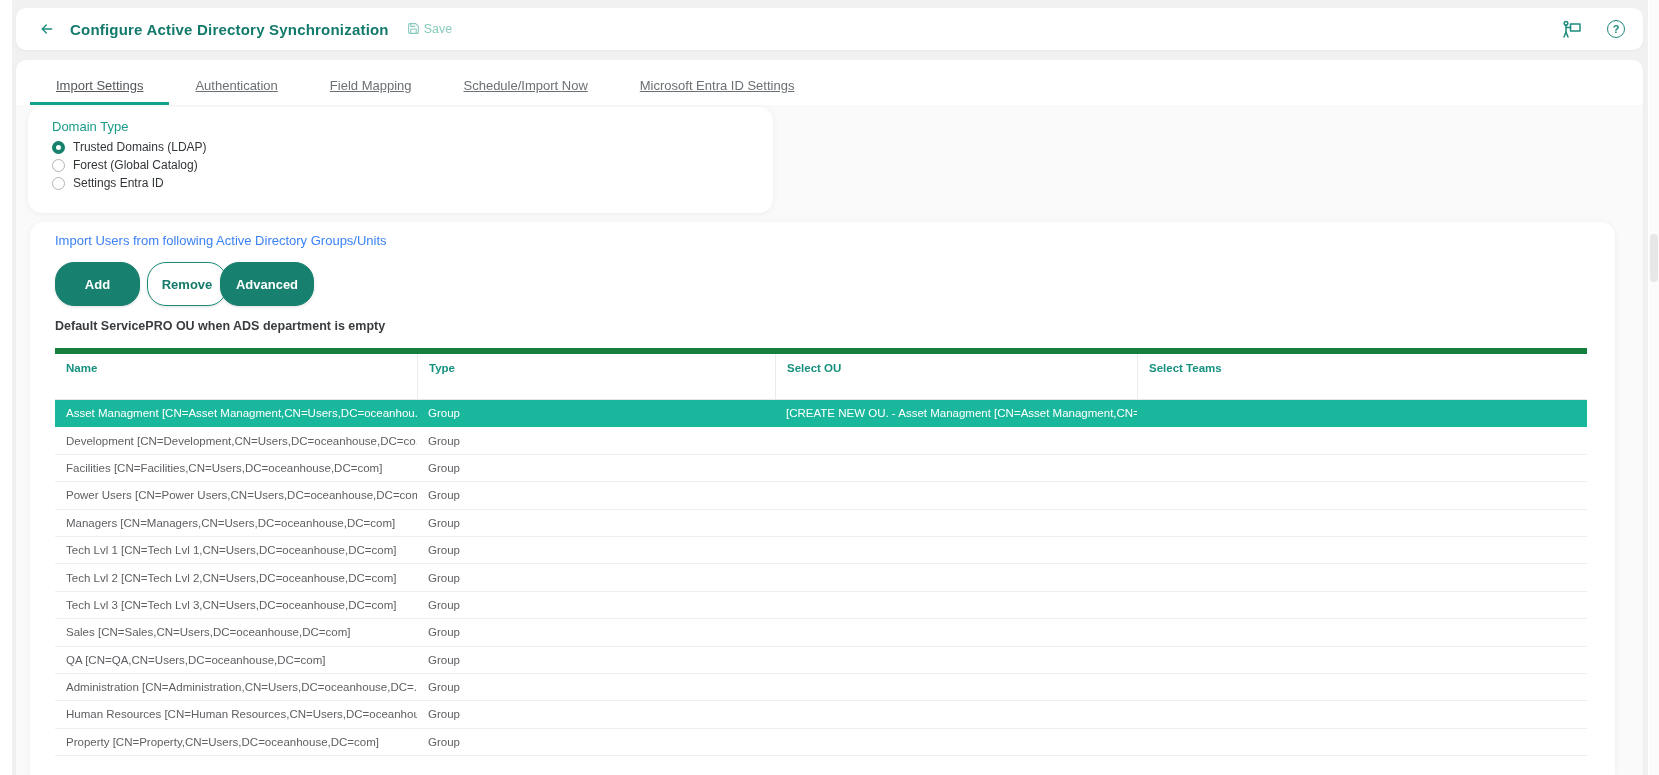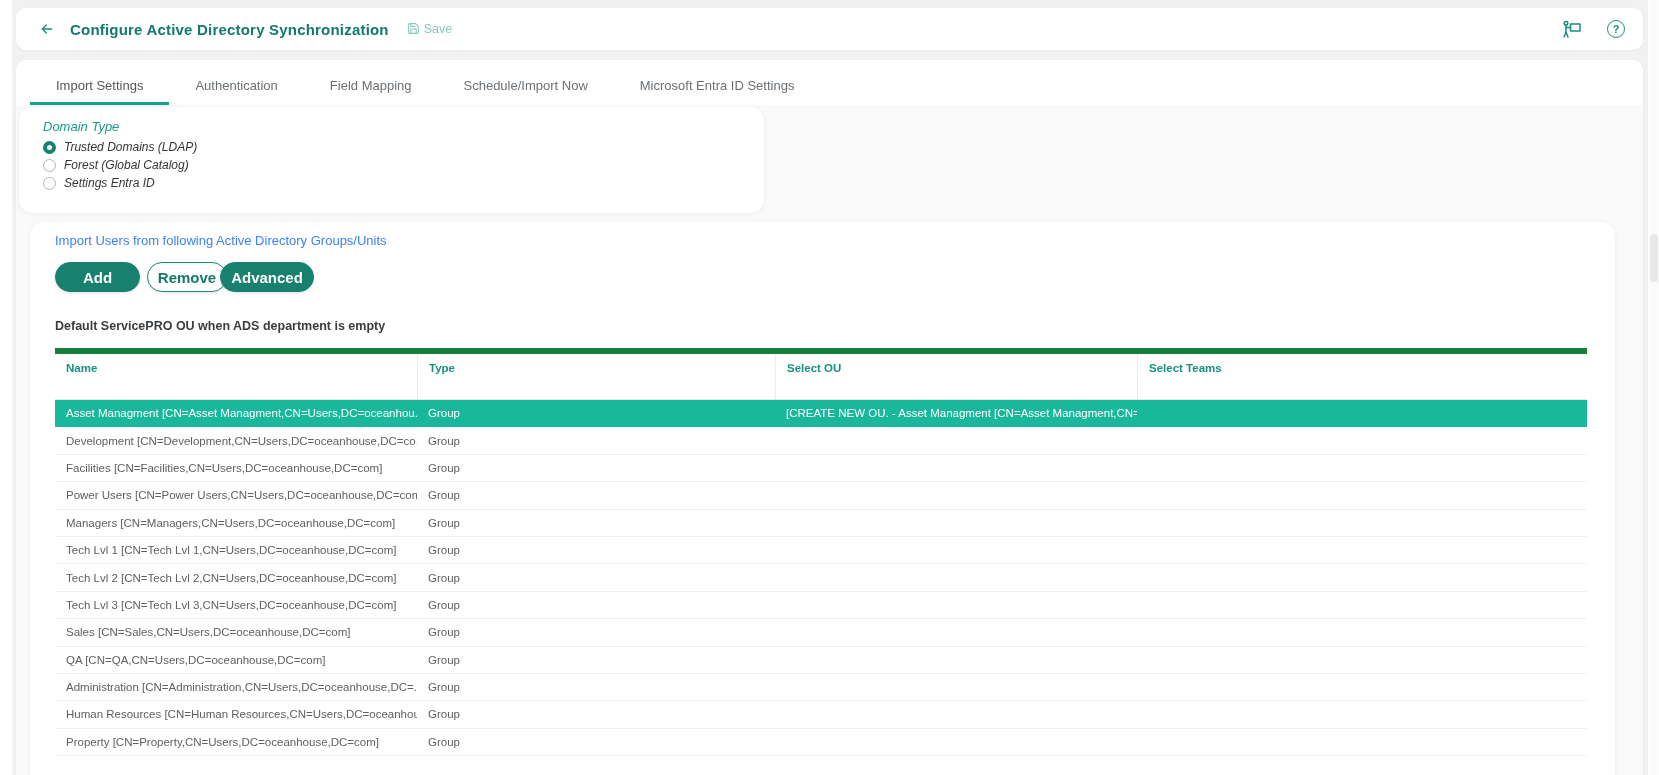--- a/index.html
+++ b/index.html
@@ -22,39 +22,39 @@
   .page-title { font-size:15px; font-weight:700; color:#137a6b; letter-spacing:.2px; margin-left:10px; }
   .save-btn { display:flex; align-items:flex-start; gap:4px; margin-left:18px; color:#87c9bd; font-size:12.5px; cursor:pointer; }
   .hdr-icons { margin-left:auto; display:flex; align-items:center; gap:24px; }
   .help-circle { width:18px; height:18px; border:1.6px solid #1c8c7d; border-radius:50%;
                  color:#1c8c7d; font-size:11px; font-weight:700; display:flex; align-items:center; justify-content:center; }
 
   
   .main-panel { position:absolute; left:16px; top:60px; width:1627px; height:715px; background:#fff;
                 border-radius:10px 10px 0 0; box-shadow:0 1px 3px rgba(0,0,0,0.04); }
   .tabbar { position:absolute; top:0; left:0; right:0; height:45px; display:flex; align-items:flex-end; padding-left:14px; }
-  .tab { padding:0 26px 12px; font-size:13px; color:#6b7074; cursor:pointer; white-space:nowrap; }
+  .tab { padding:0 26px 12px; font-size:13px; color:#6b7074; cursor:pointer; white-space:nowrap;text-decoration:underline; }
   .tab.active { color:#54585b; border-bottom:3px solid #14a38d; padding-bottom:9px; }
   .main-content { position:absolute; top:45px; left:0; right:0; bottom:0; background:#fafafa; }
 
   
-  .domain-card { position:absolute; left:19px; top:107px; width:745px; height:106px; background:#fff;
-                 border-radius:14px; box-shadow:0 1px 6px rgba(0,0,0,0.06); padding:12px 24px;font-style:italic; }
+  .domain-card { position:absolute; left:28px; top:107px; width:745px; height:106px; background:#fff;
+                 border-radius:14px; box-shadow:0 1px 6px rgba(0,0,0,0.06); padding:12px 24px; }
   .section-label { font-size:13px; color:#1a9a88; }
   .radio-row { position:absolute; left:24px; display:flex; align-items:flex-end; cursor:pointer; }
   .radio { width:13px; height:13px; border-radius:50%; background:#fff; flex:0 0 auto; }
   .radio.on  { border:4px solid #17806f; }
   .radio.off { border:1.5px solid #b5b5b5; }
   .radio-label { font-size:12px; color:#333639; margin-left:8px; }
 
   
   .bottom-panel { position:absolute; left:30px; top:222px; width:1585px; height:553px; background:#fff;
                   border-radius:14px 14px 0 0; box-shadow:0 1px 6px rgba(0,0,0,0.06); overflow:hidden; }
   .import-title { position:absolute; left:25px; top:11px; font-size:13px; color:#3b82f6; }
-  .btn { position:absolute; top:40px; height:30px; border-radius:19px; font-size:15px; font-weight:700;
+  .btn { position:absolute; top:40px; height:44px; border-radius:19px; font-size:13px; font-weight:700;
          display:flex; align-items:center; justify-content:center; cursor:pointer;
          box-shadow:0 1px 3px rgba(0,0,0,0.12); }
   .btn.filled { background:#17806f; color:#fff; border:1px solid #17806f; }
   .btn.outline { background:#fff; color:#137a6b; border:1px solid #1a8b79; }
   .btn-add { left:25px; width:85px; }
   .btn-remove { left:117px; width:80px; }
   .btn-advanced { left:190px; width:94px; }
 
   .ou-label { position:absolute; left:25px; top:97px; font-size:12.5px; font-weight:700; color:#3a3d40; }
   .ou-select { position:absolute; left:318px; top:86px; width:590px; height:36px; background:#fff;

